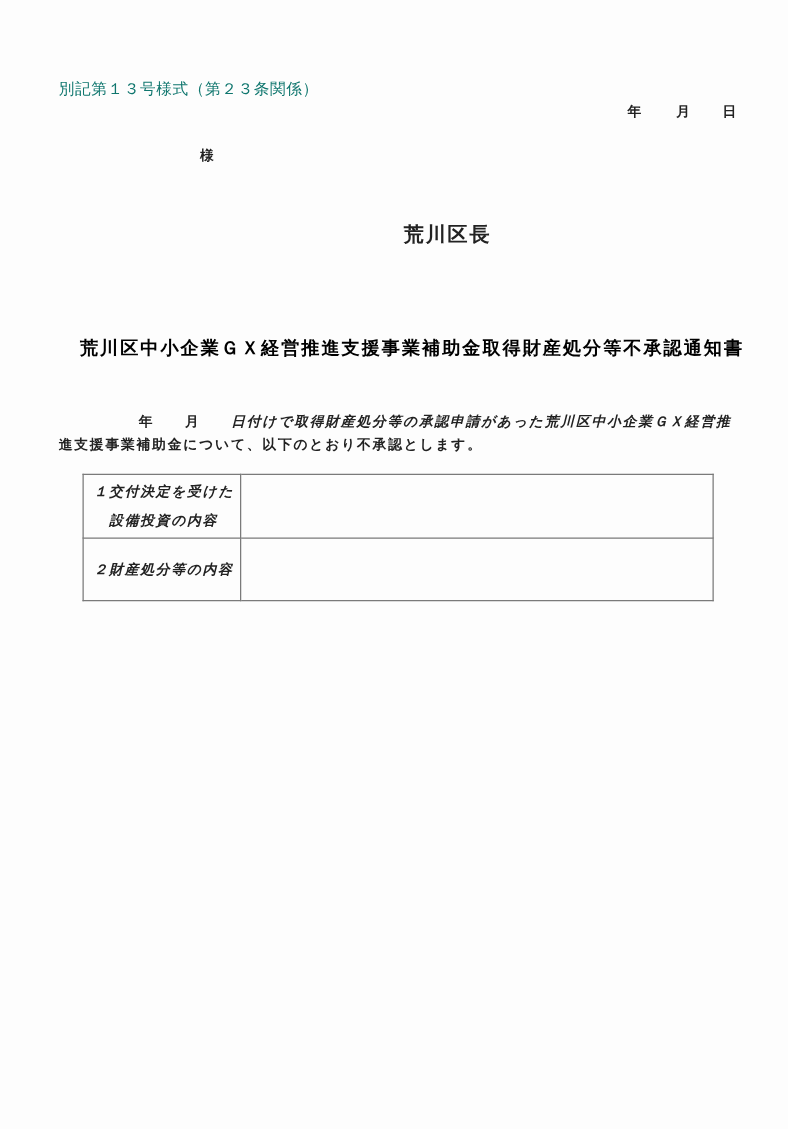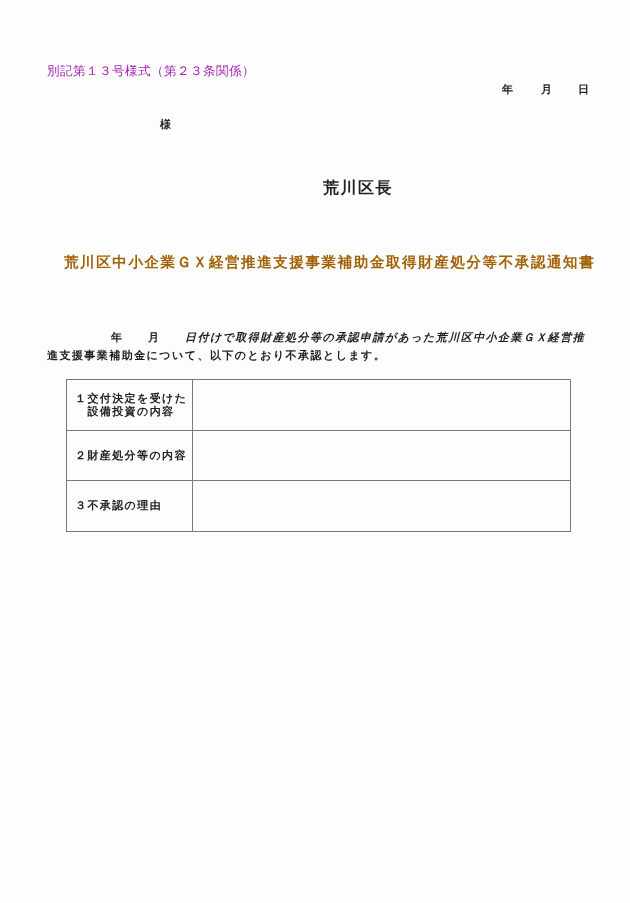--- a/index.html
+++ b/index.html
@@ -1,33 +1,33 @@
 <!DOCTYPE html>
 <html><head>
 <meta charset="utf-8">
 <style>
   html, body { margin:0; padding:0; }
   body {
     width:630px; height:903px; background:#fdfdfd; position:relative; overflow:hidden;
     font-family:"DejaVu Sans", "Liberation Sans", sans-serif; color:#222;
   }
   .abs { position:absolute; white-space:nowrap; }
-  .form-no { left:47px; top:63px; font-family:"DejaVu Serif","Liberation Serif",serif; font-size:12.5px; letter-spacing:0.5px; color:#a21caf; }
+  .form-no { left:47px; top:63px; font-family:"DejaVu Serif","Liberation Serif",serif; font-size:12.5px; letter-spacing:0.5px; color:#0f766e; }
   .date { top:82px; font-size:11px; font-weight:bold; letter-spacing:1px; }
   .addressee { left:160px; top:117px; font-size:11px; font-weight:bold; }
   .issuer { left:323px; top:178px; font-size:16px; font-weight:bold; letter-spacing:1.5px; }
-  .title { left:64px; top:253px; font-size:14.5px; font-weight:bold; letter-spacing:1.6px; color:#a16207; }
+  .title { left:64px; top:269px; font-size:14.5px; font-weight:bold; letter-spacing:1.6px; color:#000000; }
   .body-line { left:47px; font-size:11px; font-weight:bold; letter-spacing:1.45px; }
   table.form {
     position:absolute; left:66px; top:379px; width:505px; border-collapse:collapse;
   }
   table.form td {
     border:1.3px solid #7a7a7a; height:49.5px; padding:0; vertical-align:middle;
   }
-  td.label { width:117px; padding-left:8px !important; font-size:11px; font-weight:bold; letter-spacing:1.4px; line-height:13px; white-space:pre; }
+  td.label { width:117px; padding-left:8px !important; font-size:11px; font-weight:bold; letter-spacing:1.4px; line-height:23px; white-space:pre;font-style:italic; }
   td.value { background:#fdfdfd; }
 </style>
 </head>
 <body>
 
 <div class="abs form-no">別記第１３号様式（第２３条関係）</div>
 
 <div class="abs date" style="left:502px;">年</div>
 <div class="abs date" style="left:541px;">月</div>
 <div class="abs date" style="left:578px;">日</div>
@@ -47,18 +47,14 @@
   <tbody>
       <tr>
     <td class="label">１交付決定を受けた
 　設備投資の内容</td>
     <td class="value"></td>
   </tr>
   <tr>
     <td class="label">２財産処分等の内容</td>
     <td class="value"></td>
   </tr>
-  <tr>
-    <td class="label">３不承認の理由</td>
-    <td class="value"></td>
-  </tr>
 </tbody>
   </table>
 
 </body></html>

